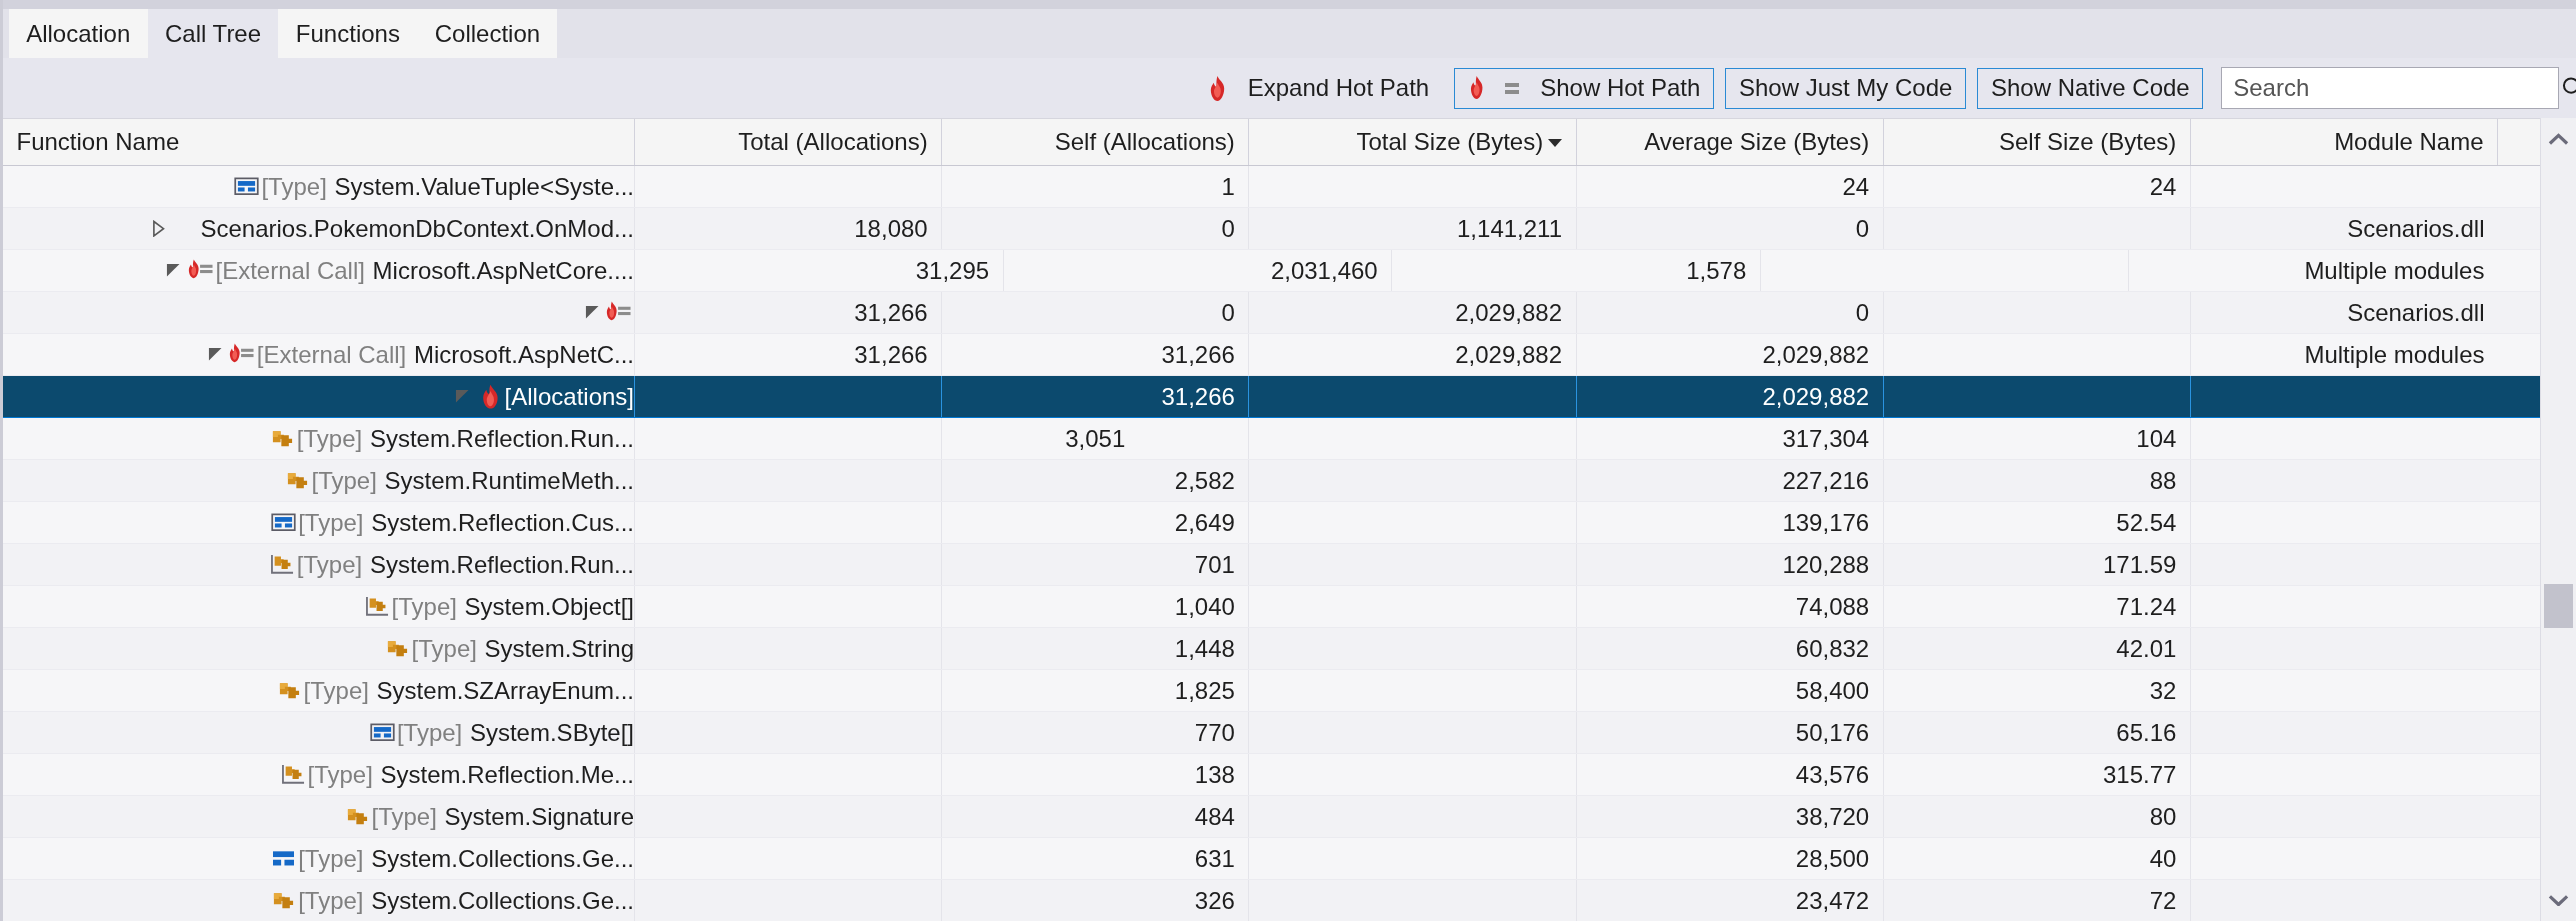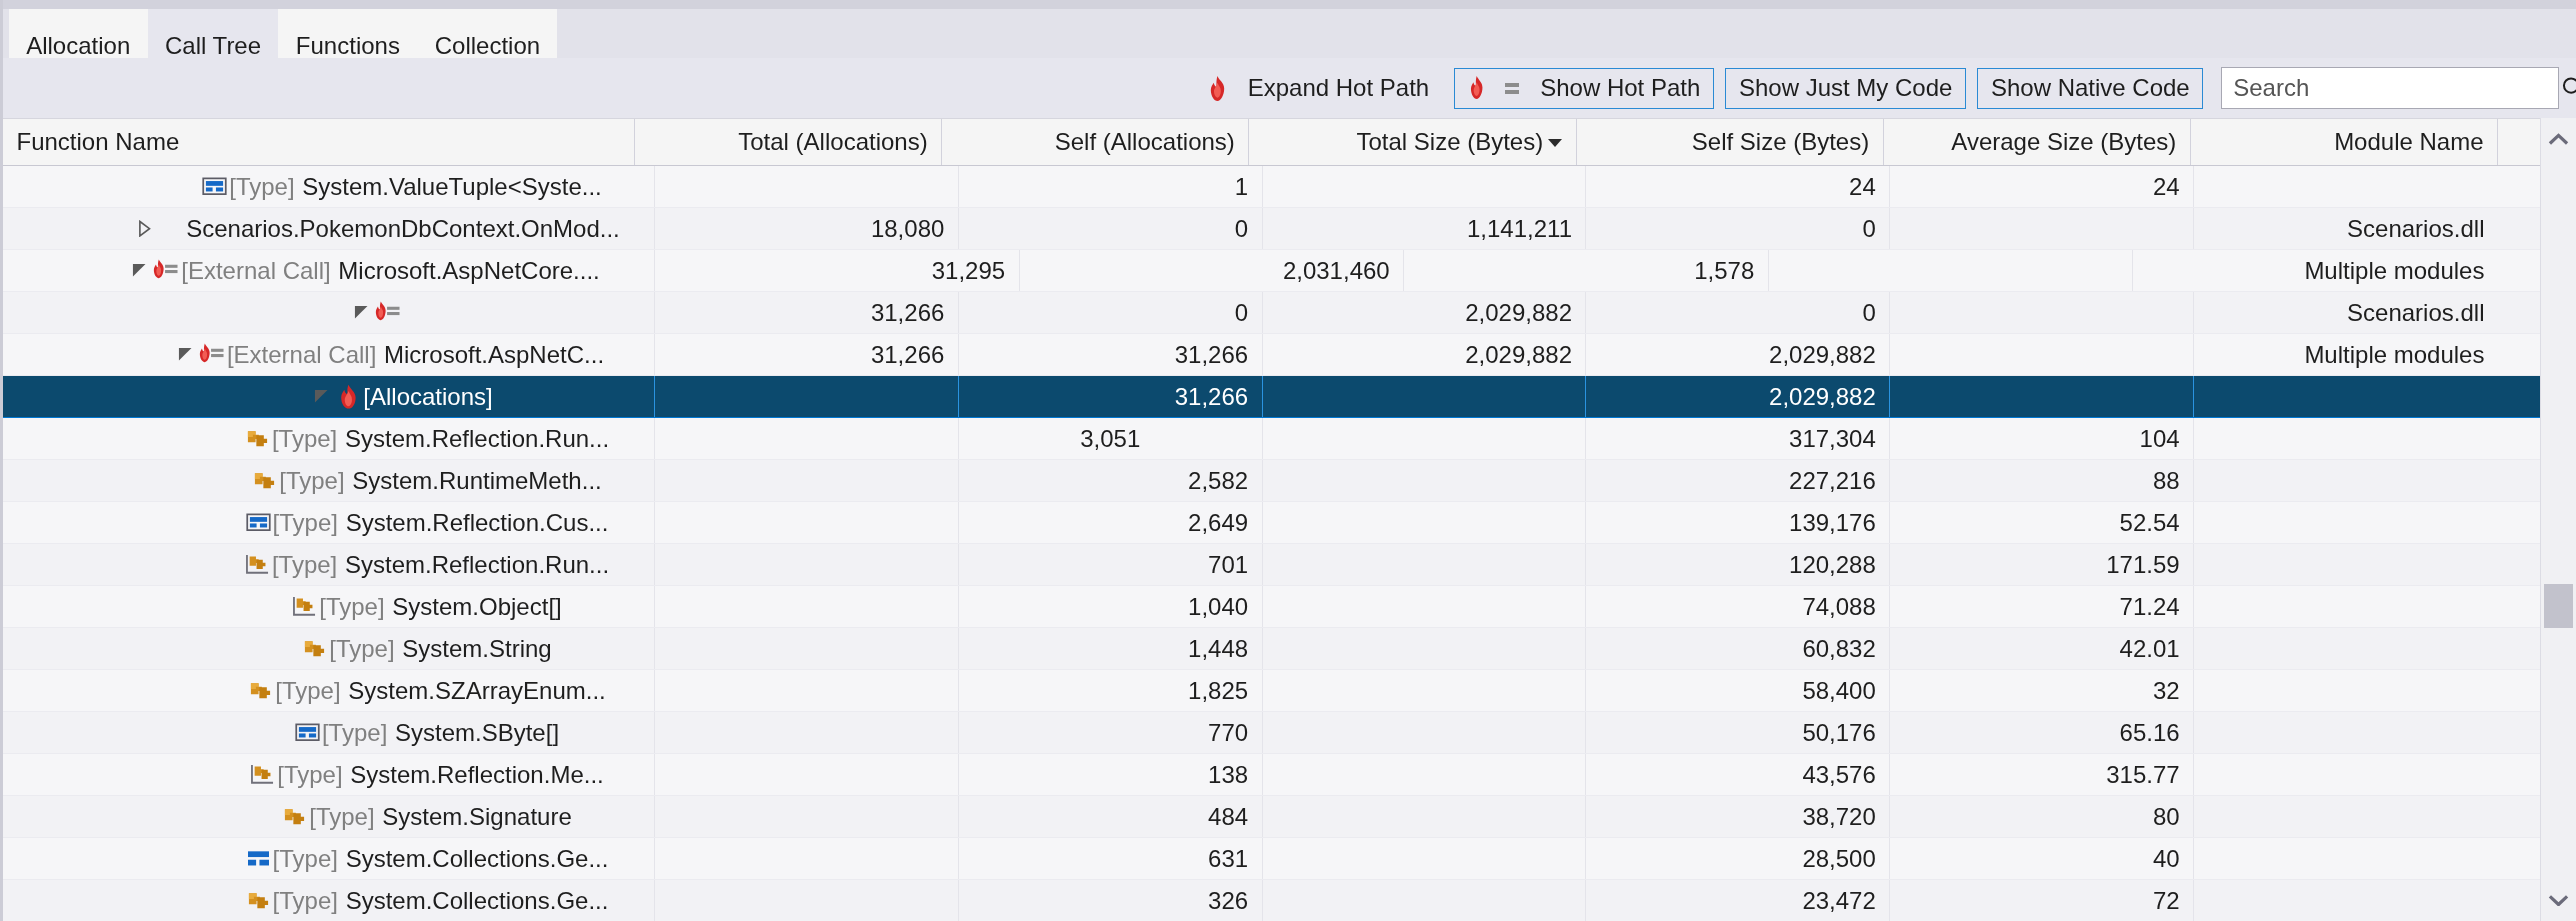--- a/index.html
+++ b/index.html
@@ -11,21 +11,21 @@
     color:#1e1e1e;
     -webkit-font-smoothing:antialiased;
   }
   #root{width:2576px;height:921px;position:relative;display:flex;flex-direction:column;
         background:#f5f5f5;box-sizing:border-box;border-left:3.9px solid #ccccd6;}
 
   
   .tabstrip{height:58px;min-height:58px;background:#e2e2ea;display:flex;align-items:flex-end;
             position:relative;padding-left:5.8px;box-sizing:border-box;}
   .tabstrip::before{content:"";position:absolute;left:0;top:0;right:0;height:8.7px;background:#d2d2dc;}
-  .tab{height:49px;display:flex;align-items:flex-end;padding:0 17.4px;font-size:24px;
+  .tab{height:49px;display:flex;align-items:center;padding:0 17.4px;font-size:24px;
        line-height:1;color:#1e1e1e;background:#f5f5f5;cursor:default;white-space:nowrap;}
   .tab.active{background:#e6e6ee;margin-top:44px;}
 
   
   .toolbar{height:60px;min-height:60px;background:#e6e6ee;display:flex;align-items:center;
            justify-content:flex-end;padding:0 17.4px 0 0;box-sizing:border-box;gap:11.6px;}
   .tbtn{display:flex;align-items:center;gap:20px;font-size:24px;color:#1e1e1e;
         padding:0 12.5px;height:41px;box-sizing:border-box;background:transparent;
         border:1px solid transparent;white-space:nowrap;cursor:default;}
   .tbtn.boxed{border:1px solid #2a8ad4;background:#e6e6ee;}
@@ -59,21 +59,21 @@
 
   .rows{flex:1;overflow:hidden;}
   .row{display:flex;height:42px;box-sizing:border-box;border-bottom:1px solid #ebebf0;}
   .row:nth-child(even){background:#f2f2f5;}
   .row:nth-child(odd){background:#f6f6f8;}
   .row.sel{background:#0c4a6e;border-bottom-color:#0078d4;}
   .row.sel .cell{color:#ffffff;border-right-color:#2a93e0;}
   .cell{display:flex;align-items:center;font-size:24px;color:#1e1e1e;box-sizing:border-box;
         border-right:1px solid #e4e4ea;padding:0 13.5px;overflow:hidden;white-space:nowrap;}
   .cell.r{justify-content:flex-end;}
-  .cell.name{padding:0;justify-content:center;margin-left:20px;}
+  .cell.name{padding:0;justify-content:flex-end;}
   .cell.last{border-right:0;}
 
   .nameinner{display:flex;align-items:center;height:100%;min-width:0;}
   .twisty{width:25px;height:100%;display:flex;align-items:center;justify-content:center;flex:none;}
   .ico{width:29px;height:100%;display:flex;align-items:center;justify-content:center;flex:none;}
   .ico svg{display:block;}
   .tag{color:#808080;margin-right:7.7px;}
   .nametext{overflow:hidden;text-overflow:ellipsis;white-space:nowrap;}
 
   
@@ -157,24 +157,24 @@
             <span>Total (Allocations)</span>
           </div>
           <div class="hcell r" style="flex:1 1 289px;min-width:0;">
             <span>Self (Allocations)</span>
           </div>
           <div class="hcell r" style="flex:1 1 309px;min-width:0;">
             <span>Total Size (Bytes)</span>
             <span class="sortcaret"></span>
           </div>
           <div class="hcell r" style="flex:1 1 289px;min-width:0;">
+            <span>Average Size (Bytes)</span>
+          </div>
+          <div class="hcell r" style="flex:1 1 289px;min-width:0;">
             <span>Self Size (Bytes)</span>
-          </div>
-          <div class="hcell r" style="flex:1 1 289px;min-width:0;">
-            <span>Average Size (Bytes)</span>
           </div>
           <div class="hcell r" style="flex:1 1 289px;min-width:0;">
             <span>Module Name</span>
           </div>
           <div class="hcell" style="flex:0 0 42px;border-right:0;"></div>
         </div>
       <div class="rows" id="rows">
           <div class="row">
             <div class="cell name" style="width:632px;flex:none;">
               <span class="nameinner" style="padding-left:100px;">

